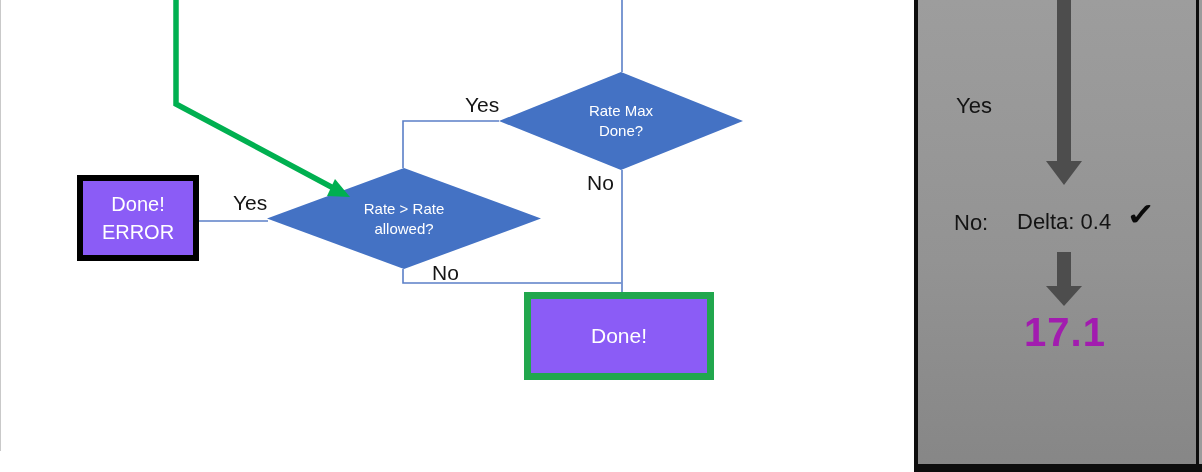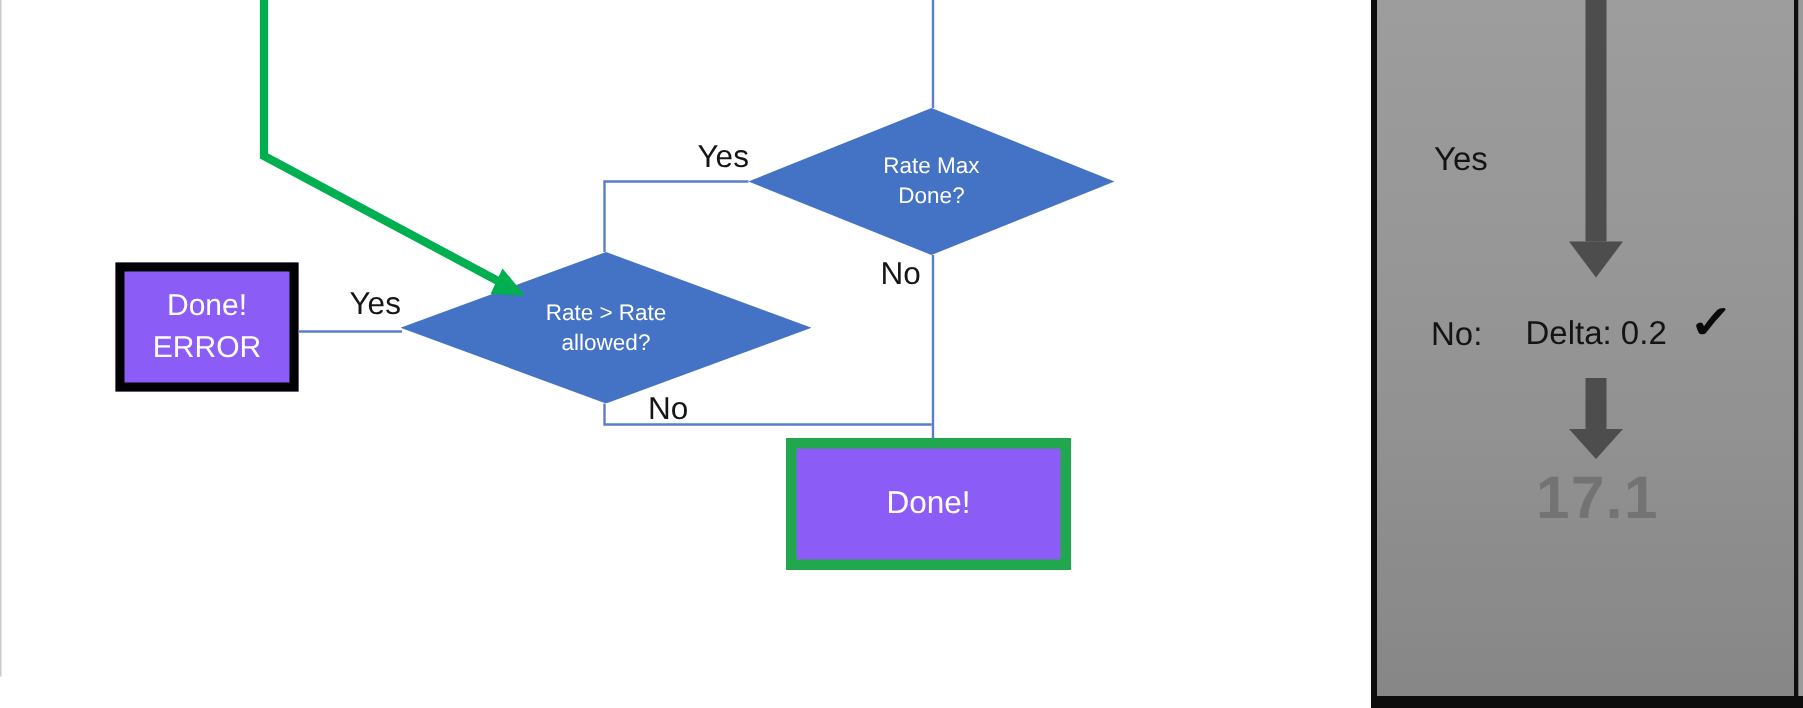--- a/index.html
+++ b/index.html
@@ -89,21 +89,21 @@
   }
 
   .panel-label {
     color: #141414; font-size: 22px; z-index: 4; white-space: nowrap;
   }
   .panel-check {
     color: #0a0a0a; font-size: 31px; font-weight: 700; z-index: 4;
     transform: scaleX(1.15);
   }
   .panel-result {
-    color: #737373; font-size: 40px; font-weight: 700; z-index: 4;
+    color: #a21caf; font-size: 40px; font-weight: 700; z-index: 4;
     width: 140px; text-align: center; letter-spacing: 1px;
   }
 </style>
 </head>
 <body>
 
 <div class="stage">
 
   <div class="abs slide-edge"></div>
 
@@ -161,17 +161,17 @@
     <div>Done!</div>
   </div>
 
   <div class="abs edge-label" style="left:465px; top:93px;">Yes</div>
   <div class="abs edge-label" style="left:587px; top:171px;">No</div>
   <div class="abs edge-label" style="left:233px; top:191px;">Yes</div>
   <div class="abs edge-label" style="left:432px; top:261px;">No</div>
 
   <div class="abs panel-label" style="left:956px; top:93px;">Yes</div>
   <div class="abs panel-label" style="left:954px; top:210px;">No:</div>
-  <div class="abs panel-label" style="left:1017px; top:209px;">Delta: 0.2</div>
+  <div class="abs panel-label" style="left:1017px; top:209px;">Delta: 0.4</div>
   <div class="abs panel-check" style="left:1128px; top:196px;">✓</div>
   <div class="abs panel-result" style="left:995px; top:310px;">17.1</div>
 
 </div>
 
 </body></html>

